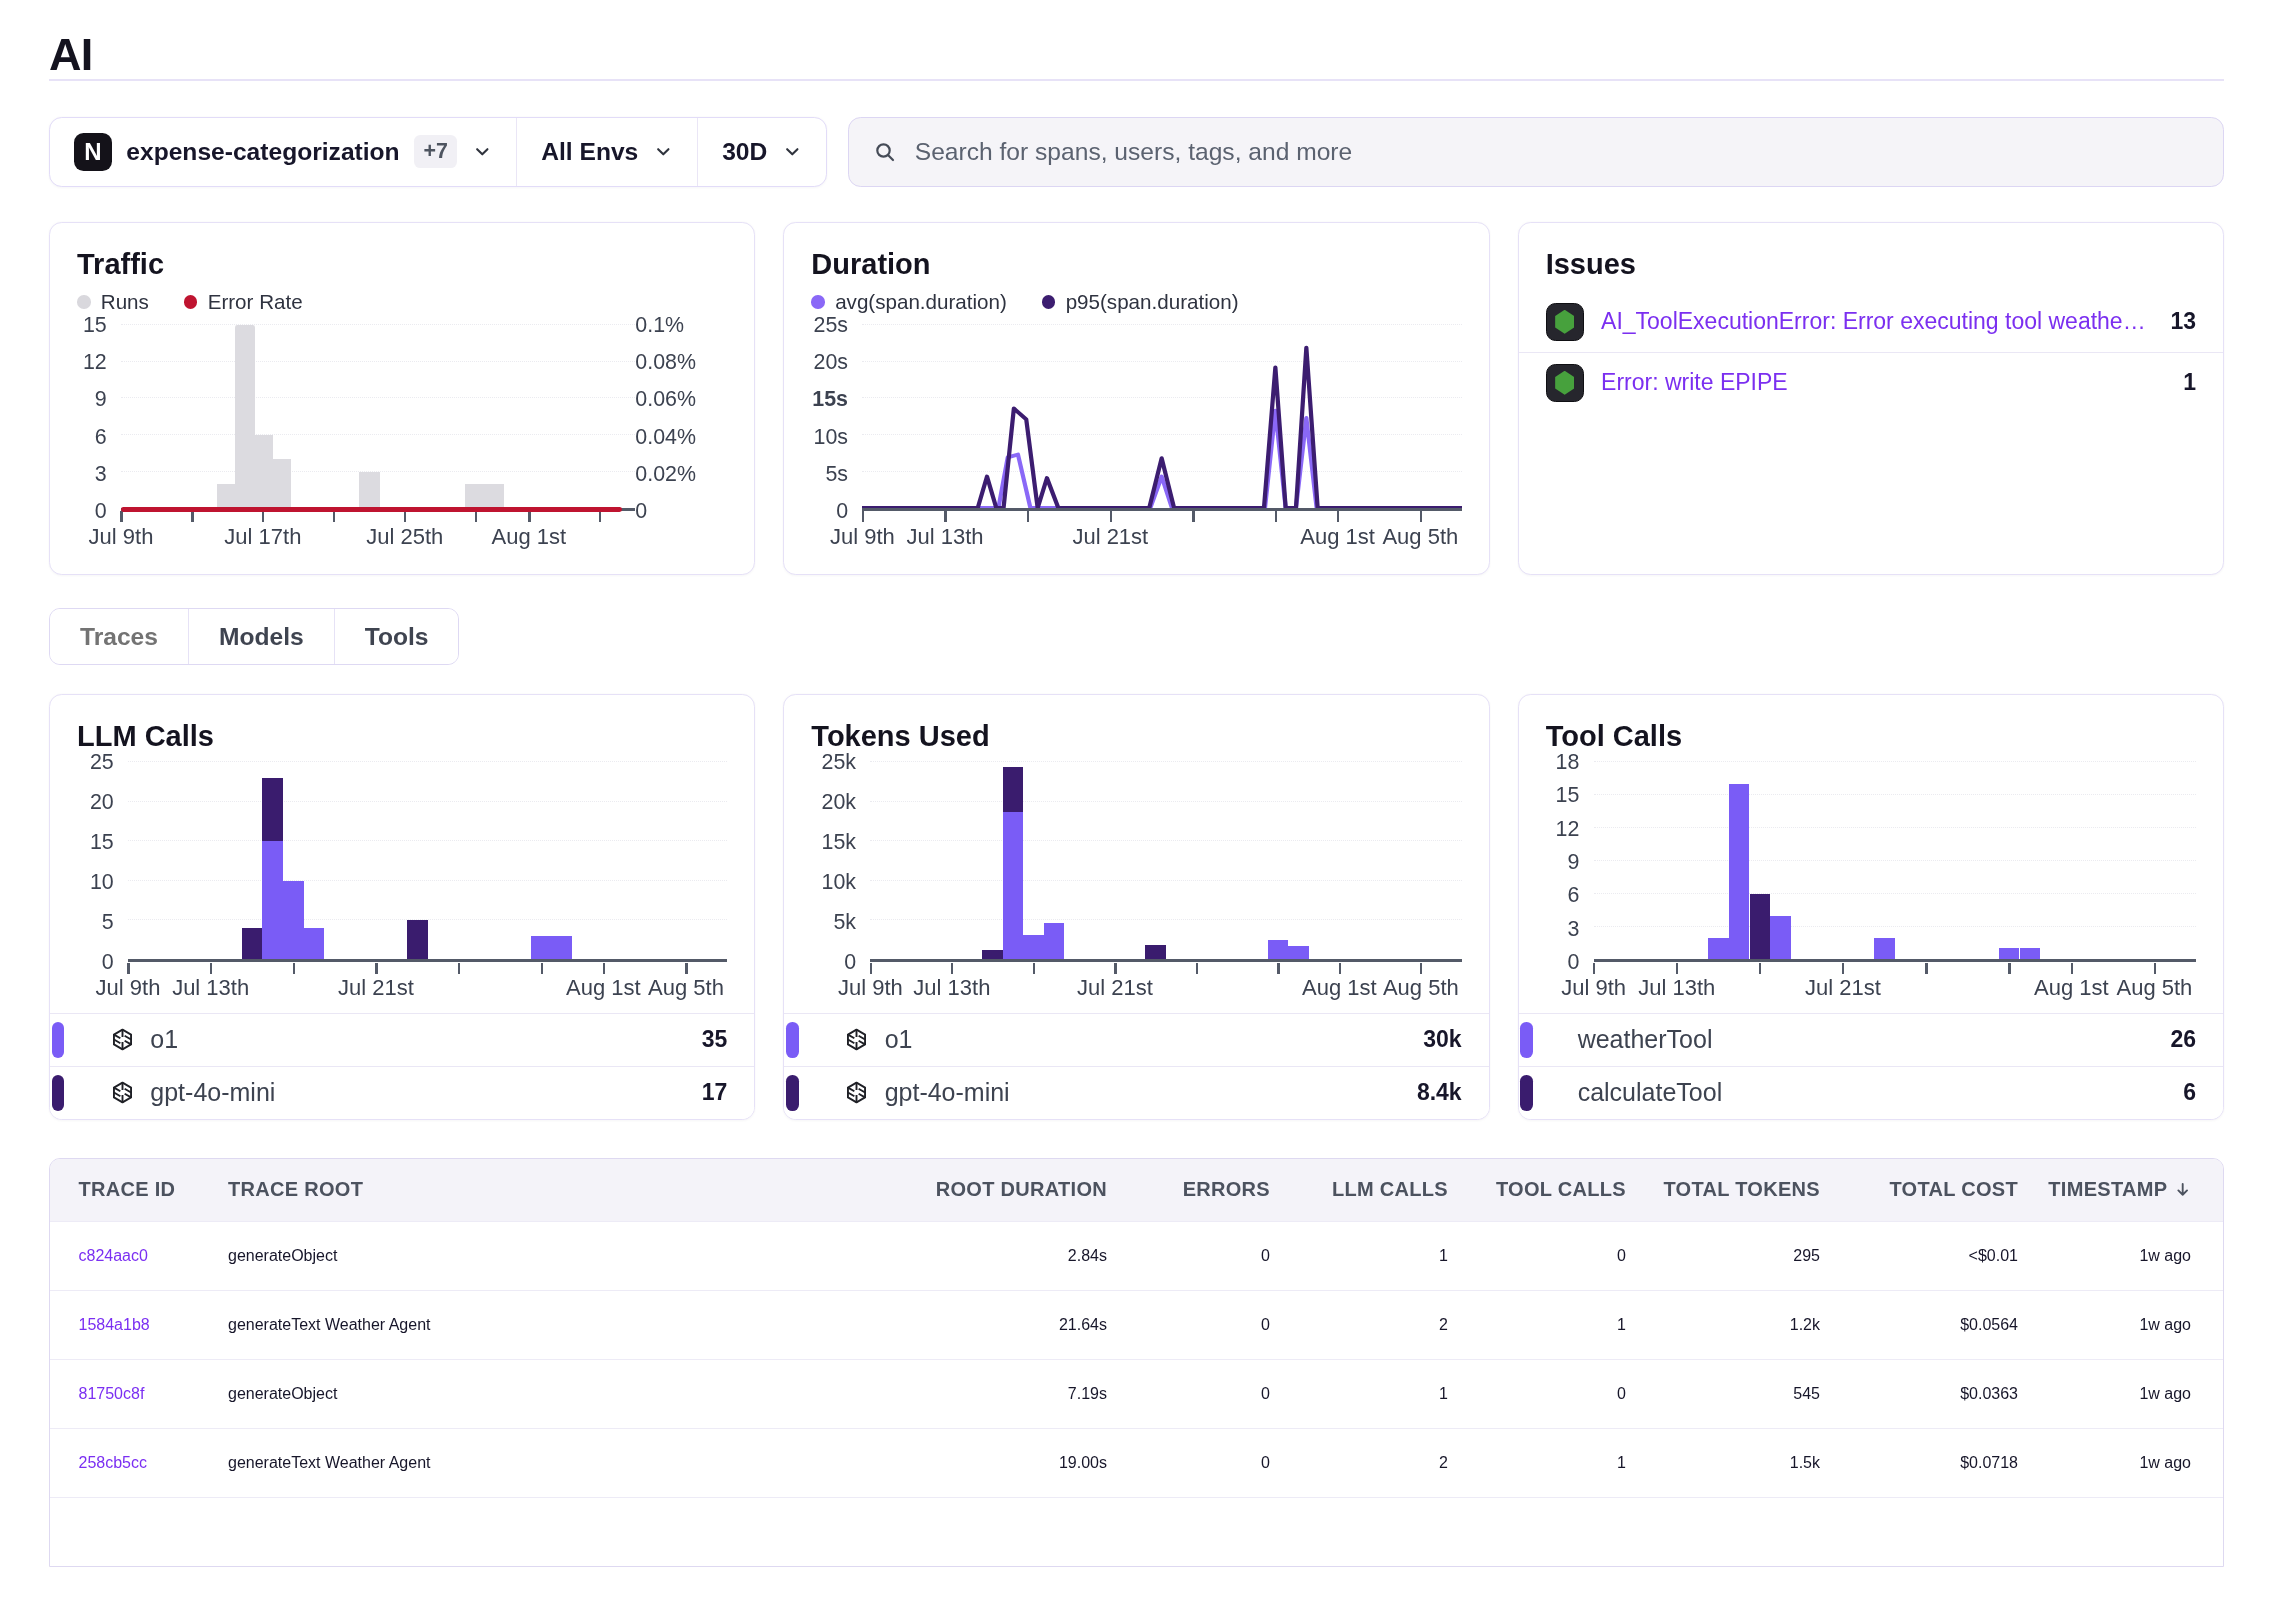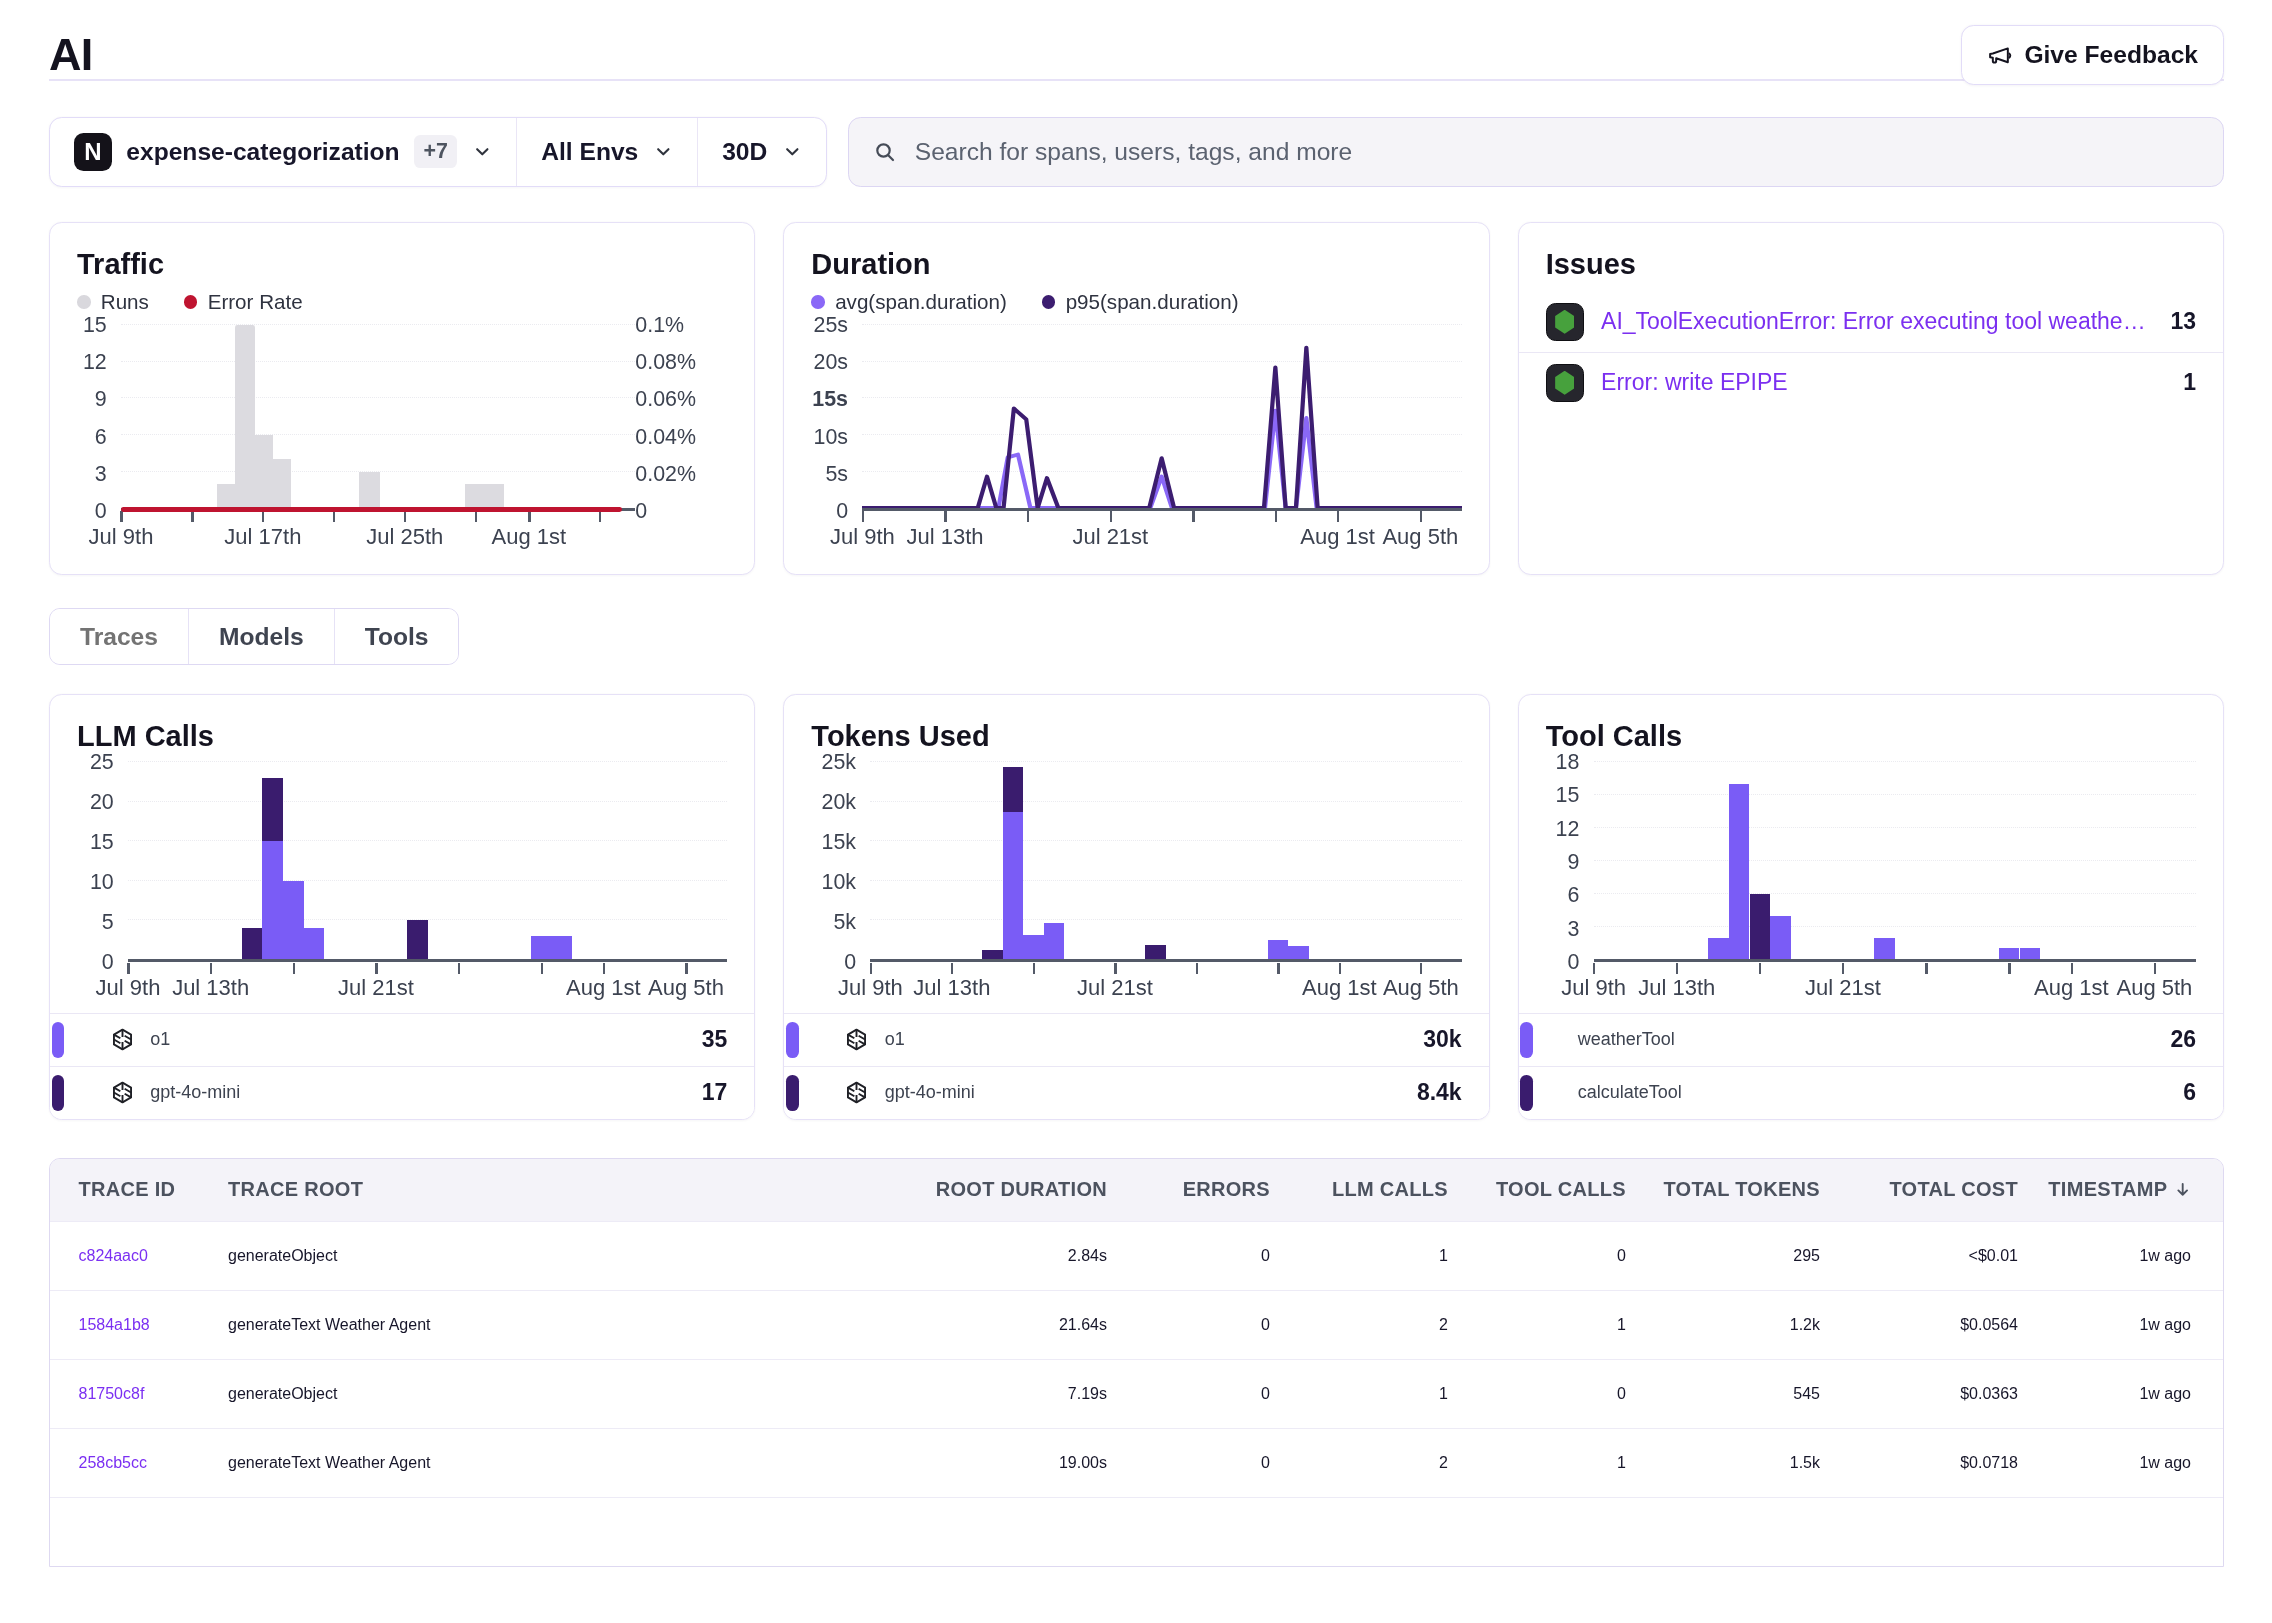--- a/index.html
+++ b/index.html
@@ -44,21 +44,21 @@
   .tick{position:absolute;bottom:-14.3px;width:2.4px;height:11px;background:#545a68;}
   .xlabels{position:relative;font-size:22px;color:#3c4250;}
   .xlab{position:absolute;top:12.7px;transform:translateX(-50%);white-space:nowrap;font-weight:500;}
   .lines{position:absolute;inset:0;width:100%;height:100%;}
   .chart-rows{margin-top:9.5px;}
   .crow{position:relative;display:flex;align-items:center;height:52px;border-top:1.6px solid #eae7f5;margin:0 -27px;padding:0 27px 0 59px;cursor:pointer;background:#fff;}
   .chip{position:absolute;left:1.6px;top:8px;width:12.7px;height:36px;border-radius:6.3px;}
   .chip.light{background:#7a5cf6;}
   .chip.dark{background:#3a1c6e;}
   .oa{margin-right:14.3px;display:flex;align-items:center;}
-  .nm{flex:1;font-size:18px;color:#3d4350;}
+  .nm{flex:1;font-size:25px;color:#3d4350;}
   .val{font-size:23px;font-weight:600;color:#17162a;}
   .issue-row{display:flex;align-items:center;gap:17.4px;height:60px;border-bottom:1.6px solid #eae7f5;margin:0 -27px;padding:0 27px;cursor:pointer;}
   .issue-row:last-child{border-bottom:0;}
   .issues-list{margin-top:11px;}
   .issue-icon{width:38px;height:38px;border-radius:9.5px;background:#26262d;border:1.6px solid #0f0f13;display:flex;align-items:center;justify-content:center;flex:none;box-sizing:border-box;}
   .gem{width:19px;height:24px;background:#47a13d;clip-path:polygon(50% 0,100% 26%,100% 74%,50% 100%,0 74%,0 26%);}
   .issue-label{flex:1;color:#7b2ff0;font-size:23px;white-space:nowrap;overflow:hidden;text-overflow:ellipsis;}
   .issue-count{font-size:23px;font-weight:600;color:#17162a;}
   .subtabs{display:inline-flex;border:1.6px solid #ded9f3;border-radius:11px;overflow:hidden;margin-top:33px;background:#fff;}
   .subtab{padding:13.5px 30px;font-size:24.6px;font-weight:700;color:#3f4450;border-left:1.6px solid #e6e2f6;cursor:pointer;background:#fff;}
@@ -74,29 +74,20 @@
   .tid{color:#7b2ff2;cursor:pointer;}
   .ts{border-bottom:2.4px dotted #bcbcca;padding-bottom:3.2px;cursor:pointer;margin-left:32px;}
 </style>
 </head>
 <body>
 
 <div class="page">
   <div class="content">
     <h1 class="title">AI</h1>
 
-    <button class="feedback-btn">
-      <span style="display:flex;">
-        <svg width="25" height="25" viewBox="0 0 24 24" fill="none" stroke="#14131f" stroke-width="1.9" stroke-linejoin="round" stroke-linecap="round">
-            <path d="M3 10.5v3.2l2.6.4v3.1a1.6 1.6 0 0 0 3.2 0v-2.6l11.2 3.9V5.2L5.6 10.1 3 10.5z"></path>
-            <path d="M21.5 10.2a2.6 2.6 0 0 1 0 3.8"></path>
-          </svg>
-      </span>
-      <span>Give Feedback</span>
-    </button>
 
     <div class="tabs-divider"></div>
 
     <div class="filter-row">
       <div class="filter-group">
         <div class="fseg">
           <span class="proj-logo">N</span>
           <span>expense-categorization</span>
           <span class="more-chip">+7</span>
           <span style="display:flex;">

